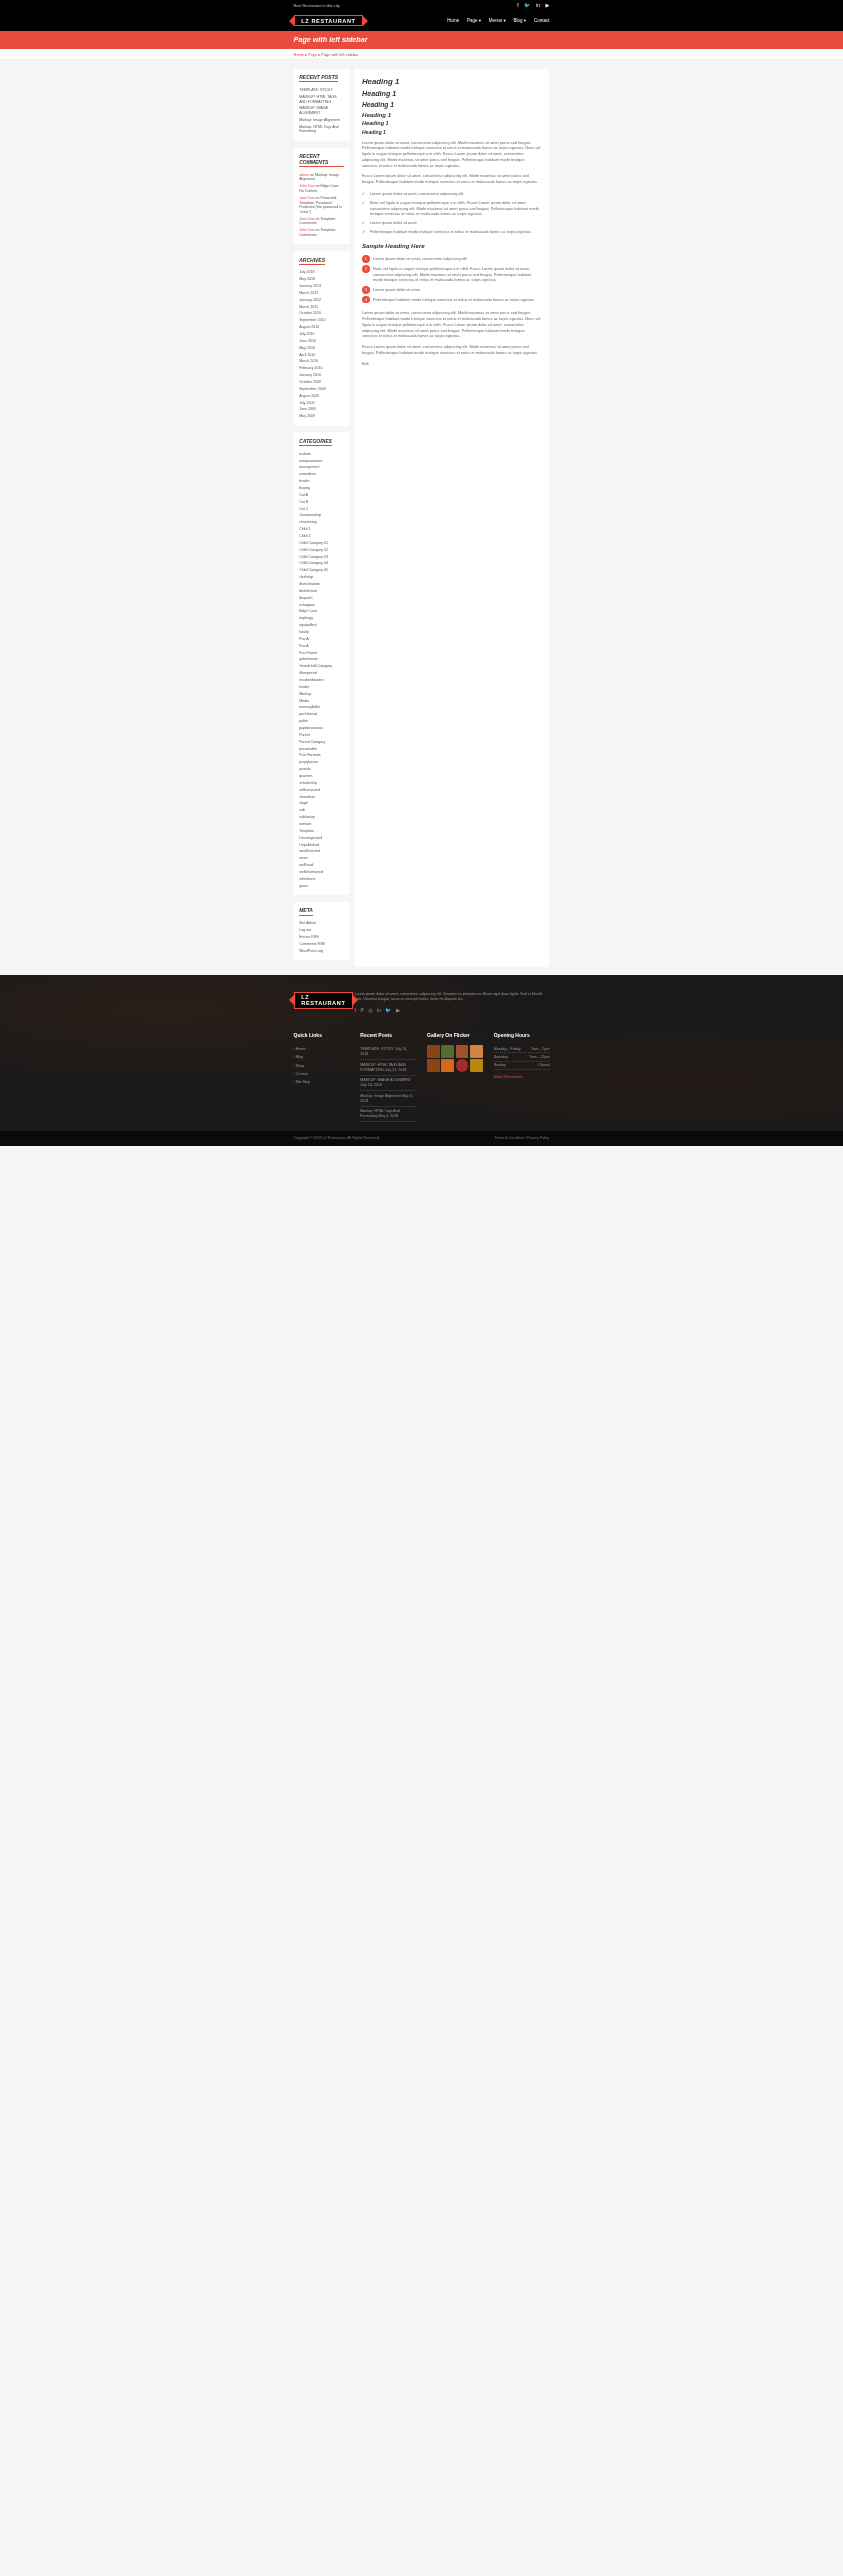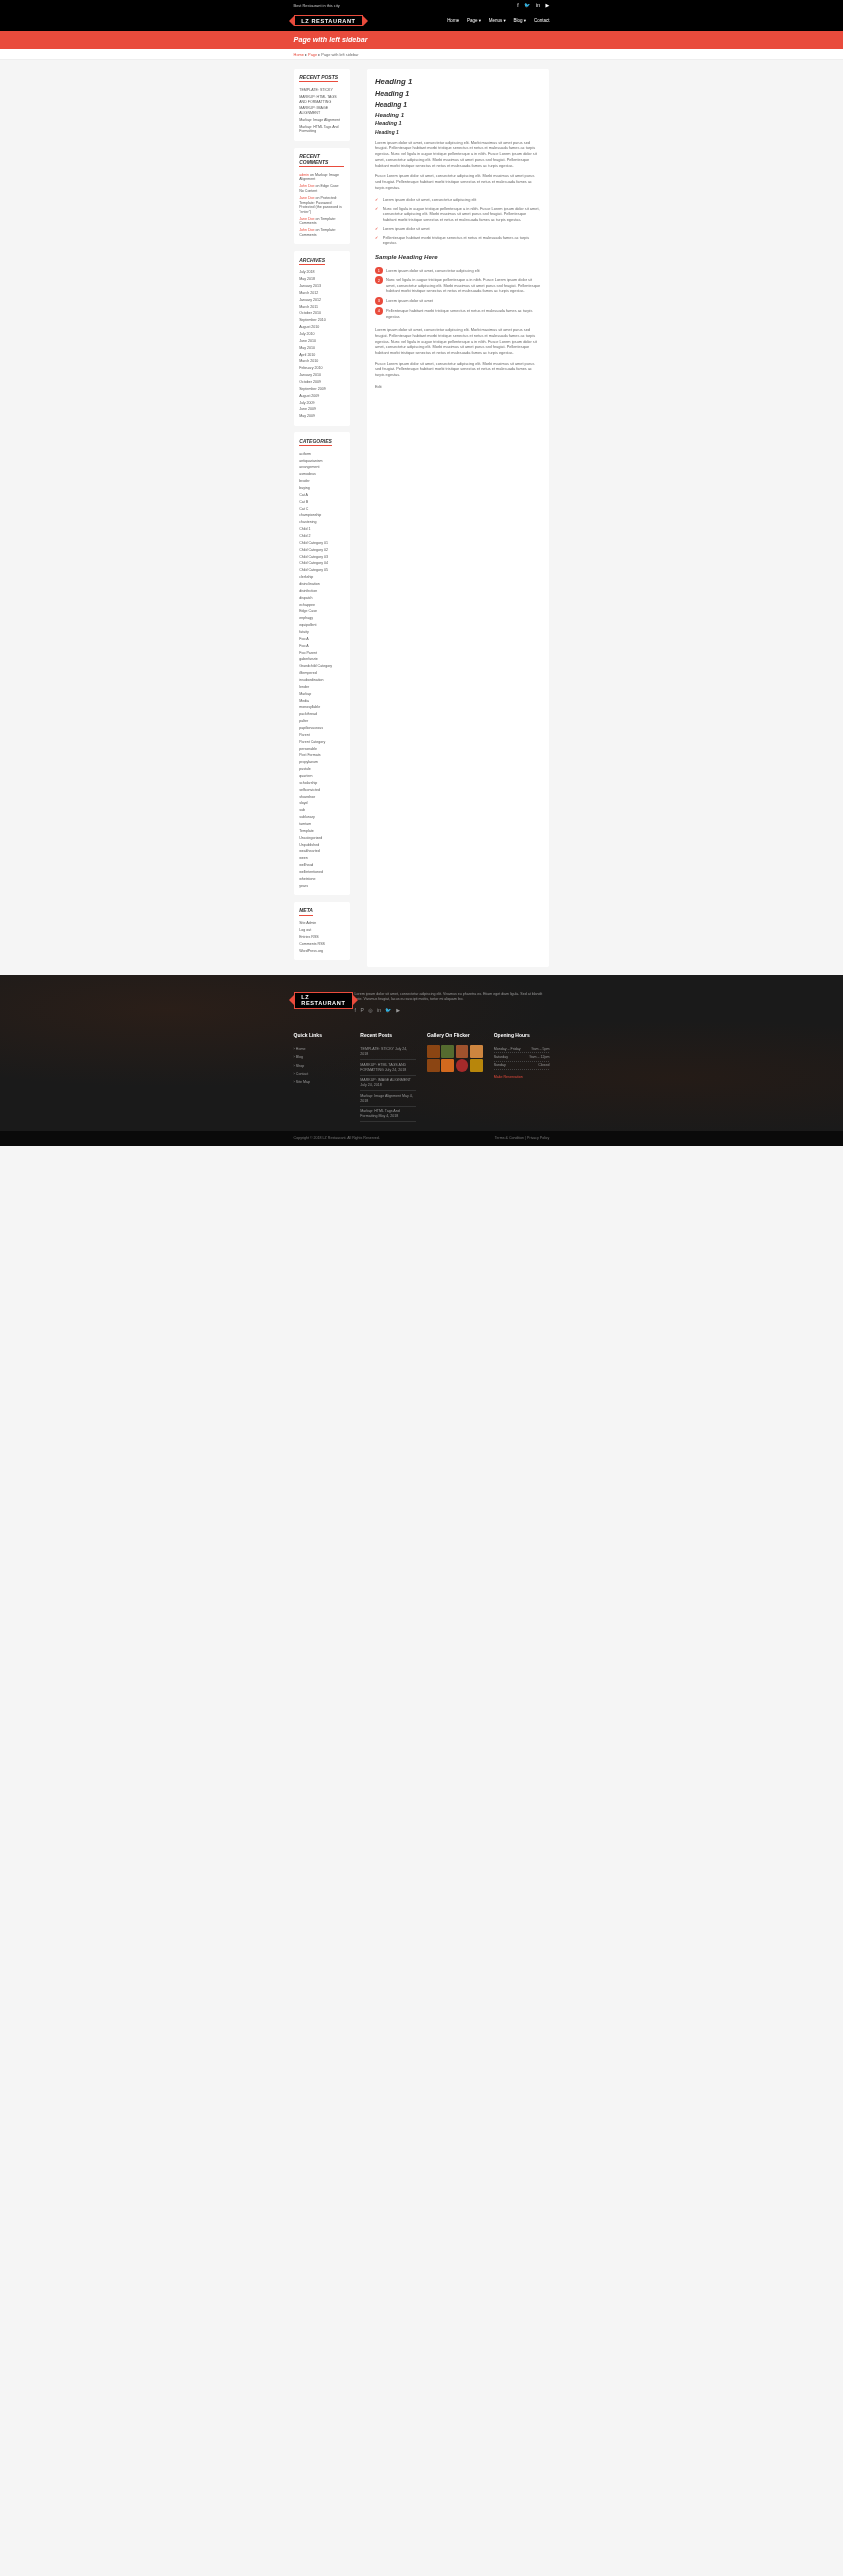--- a/index.html
+++ b/index.html
@@ -25,21 +25,21 @@
 
 .page-title-bar{background:#e94b3c;padding:4.5px 0}
 .page-title{color:#fff;font-size:7.2px;font-style:italic;font-weight:bold}
 
 .breadcrumb-bar{background:#fff;padding:2.8px 0;border-bottom:0.6px solid #eee}
 .breadcrumb{font-size:3.9px}
 .breadcrumb a{color:#e94b3c}
 .breadcrumb span{color:#666}
 
 .main-wrapper{padding:8.4px 0}
-.main-inner{display:flex;gap:17px}
+.main-inner{display:flex;gap:4px}
 .sidebar{width:56px;flex-shrink:0}
 .content{flex:1;background:#fff;padding:8.4px;border-radius:1.7px}
 
 .widget{background:#fff;padding:5.6px;margin-bottom:6.7px;border-radius:1.7px}
 .widget-title{font-size:5px;font-weight:bold;font-style:italic;border-bottom:1.1px solid #e94b3c;display:inline-block;padding-bottom:1.1px;margin-bottom:4.5px}
 .widget ul{list-style:none}
 .widget li{font-size:3.6px;color:#555;padding:1.1px 0;line-height:1.3;cursor:pointer}
 .widget .comment-author{color:#e94b3c}
 
 .content h1{font-size:7.8px;font-style:italic;margin-bottom:2.8px}

